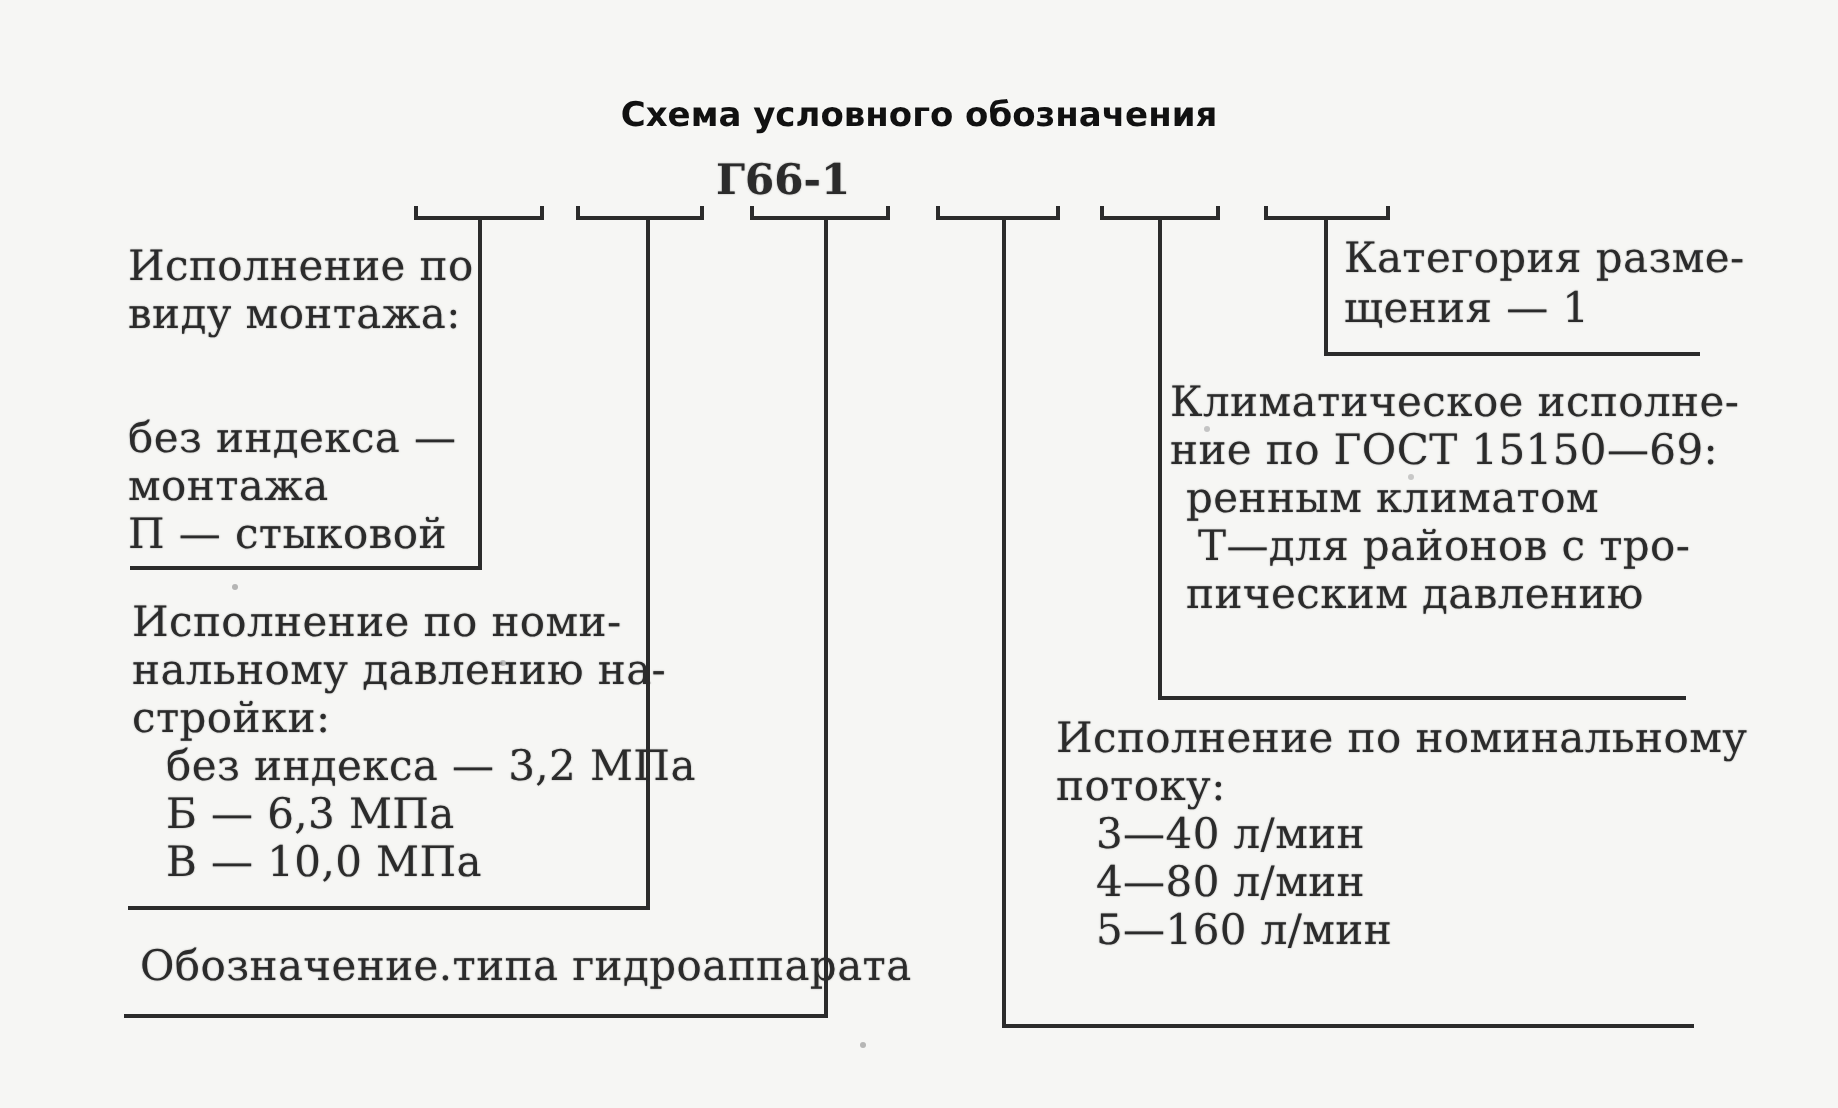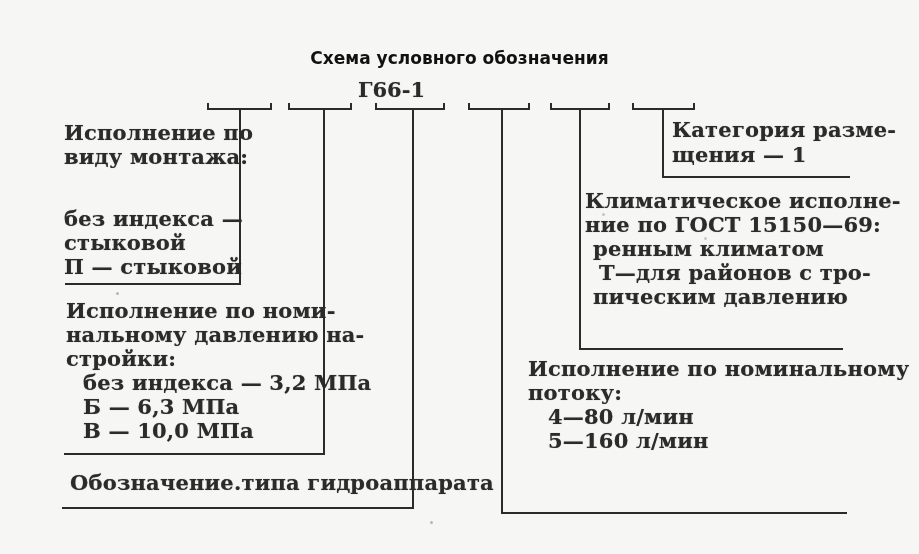--- a/index.html
+++ b/index.html
@@ -7,21 +7,21 @@
     position: relative;
     width: 919px;
     height: 554px;
     background: var(--paper, #f6f6f4);
     overflow: hidden;
     font-family: "DejaVu Serif", "Liberation Serif", serif;
   }
   
   .scan {
     position: absolute;
-    font-weight: bold;
+    font-weight: normal;
     font-size: 21px;
     line-height: 24px;
     color: var(--ink, #262626);
     letter-spacing: 0.2px;
     white-space: nowrap;
     text-shadow: 0 0 0.8px rgba(45,45,45,0.55);
   }
   .title {
     position: absolute;
     left: 0; right: 0; top: 48px;
@@ -90,40 +90,41 @@
   <div class="hline" style="left:62px;top:507px;width:352px"></div>
   <div class="hline" style="left:501px;top:512px;width:346px"></div>
   <div class="hline" style="left:579px;top:348px;width:264px"></div>
   <div class="hline" style="left:662px;top:176px;width:188px"></div>
 
   <div class="scan" style="left:64px;top:121px">
     <div>Исполнение по</div>
     <div>виду монтажа:</div>
     <div class="gap"></div>
     <div>без индекса —</div>
-    <div>стыковой</div>
+    <div>монтажа</div>
     <div>П — стыковой</div>
   </div>
 
   <div class="scan" style="left:66px;top:299px">
     <div>Исполнение по номи-</div>
     <div>нальному давлению на-</div>
     <div>стройки:</div>
     <div style="padding-left:17px">без индекса — 3,2 МПа</div>
     <div style="padding-left:17px">Б — 6,3 МПа</div>
     <div style="padding-left:17px">В — 10,0 МПа</div>
   </div>
 
   <div class="scan" style="left:70px;top:471px">
     <div>Обозначение.типа гидроаппарата</div>
   </div>
 
   <div class="scan" style="left:528px;top:357px">
     <div>Исполнение по номинальному</div>
     <div>потоку:</div>
+    <div style="padding-left:20px">3—40 л/мин</div>
     <div style="padding-left:20px">4—80 л/мин</div>
     <div style="padding-left:20px">5—160 л/мин</div>
   </div>
 
   <div class="scan" style="left:585px;top:189px">
     <div>Климатическое исполне-</div>
     <div>ние по ГОСТ 15150—69:</div>
     <div style="padding-left:8px">ренным климатом</div>
     <div style="padding-left:14px">Т—для районов с тро-</div>
     <div style="padding-left:8px">пическим давлению</div>

